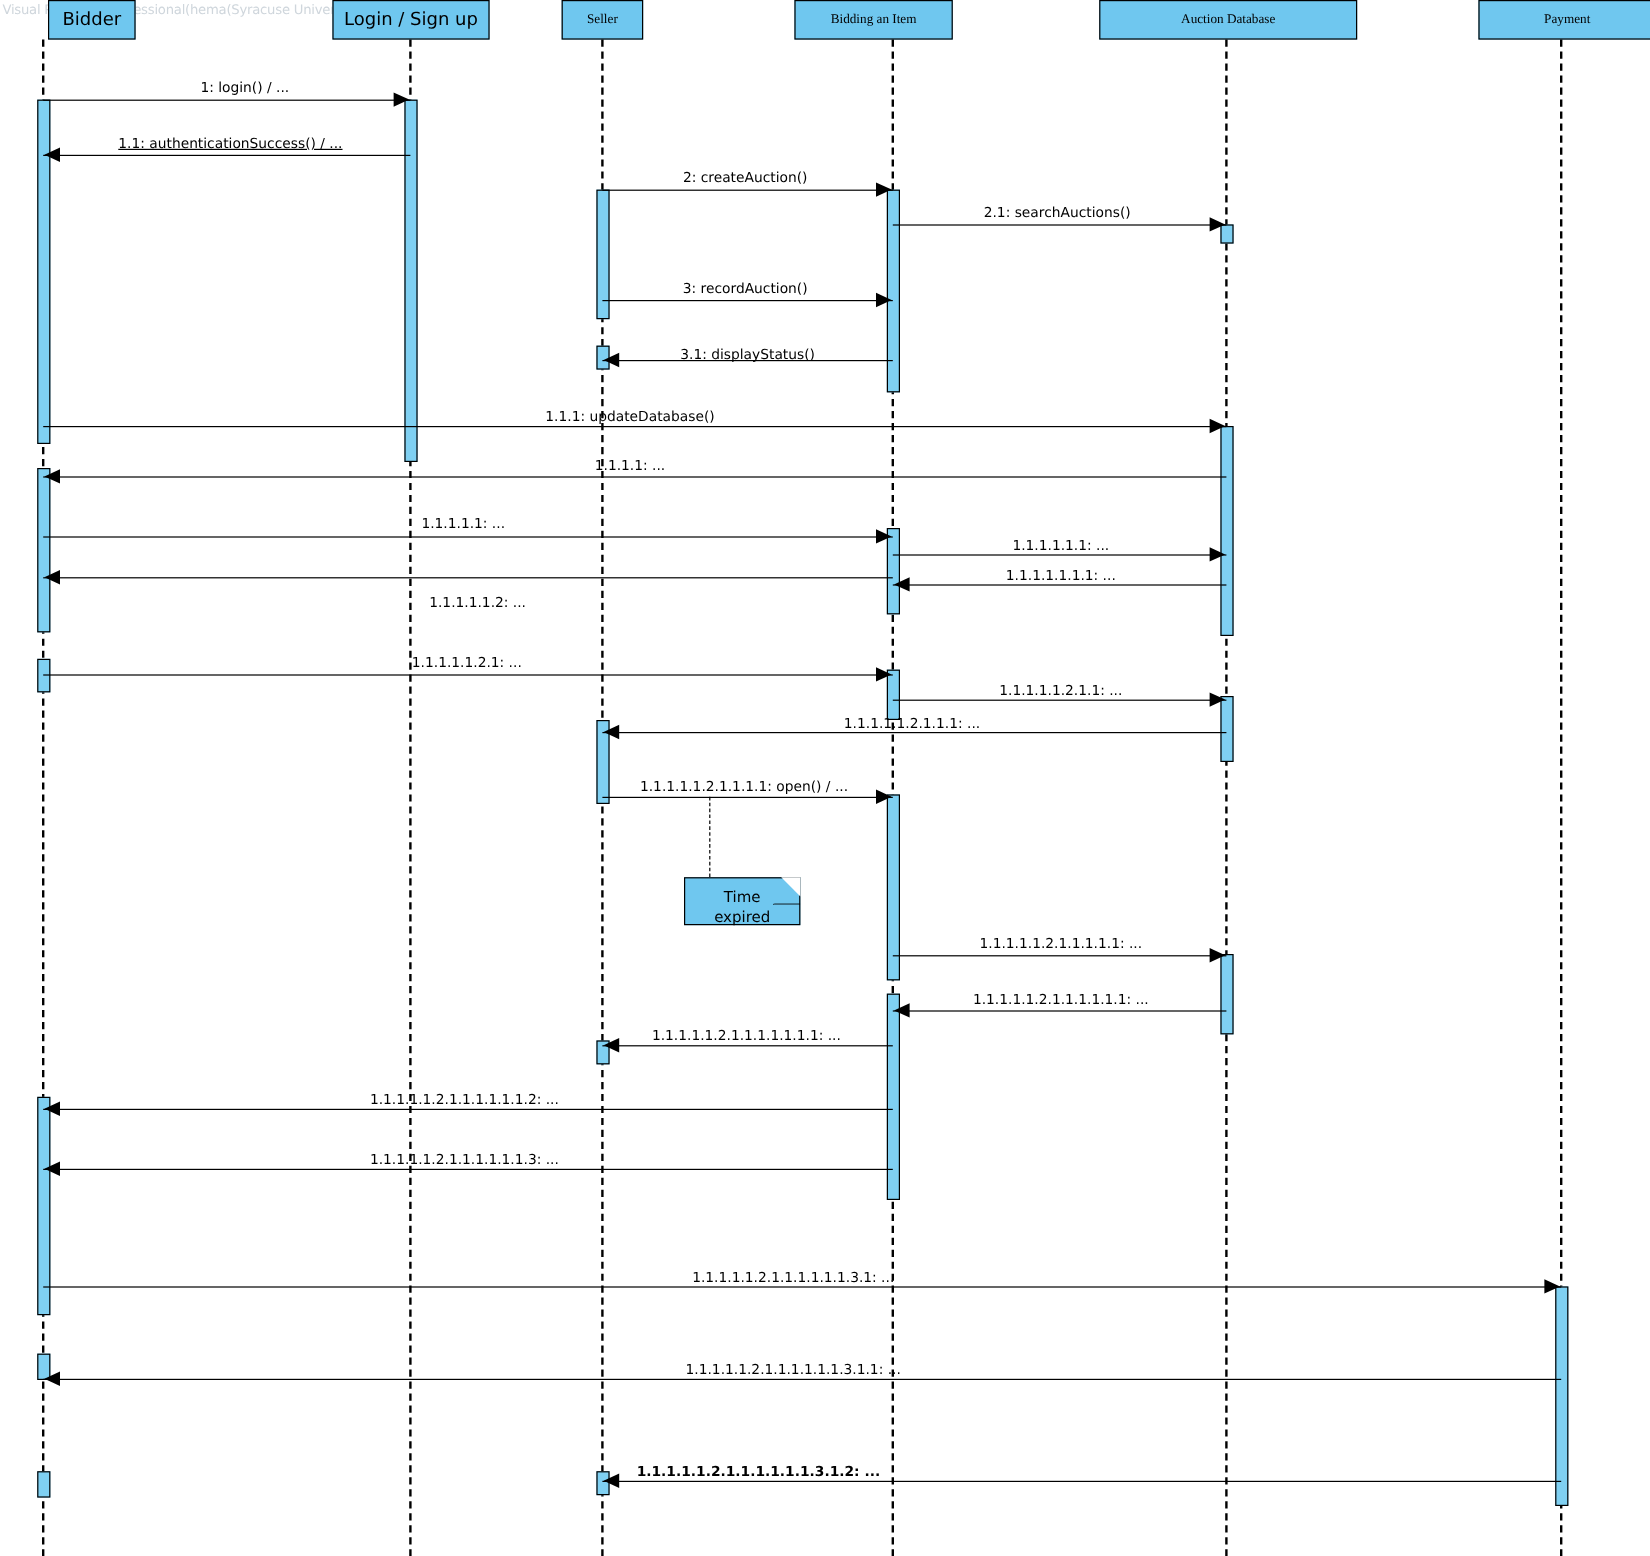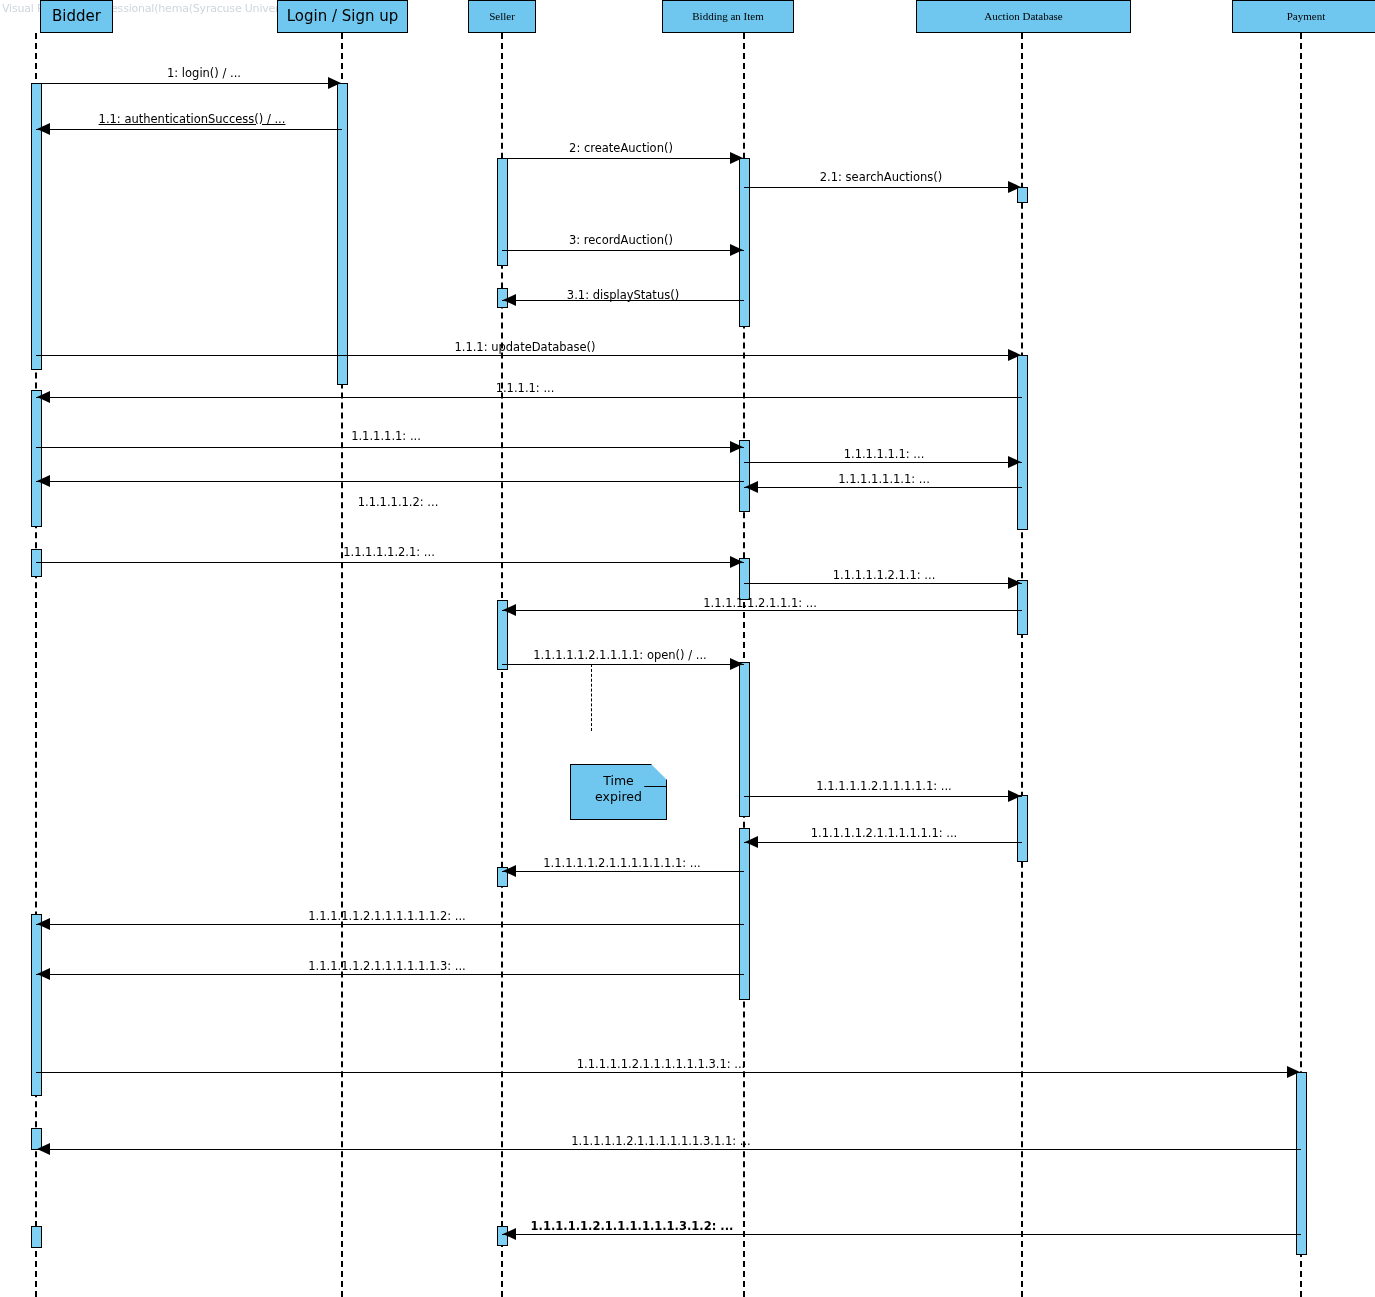--- a/index.html
+++ b/index.html
@@ -171,20 +171,20 @@
       <div class="msg" style="left: 36px; top: 1072px; width: 1265px;"></div>
       <div class="arrowR" style="left: 1287px; top: 1066px;"></div>
       <div class="mlabel" style="left: 661px; top: 1057px;">1.1.1.1.1.2.1.1.1.1.1.1.3.1: ...</div>
       <div class="msg" style="left: 36px; top: 1149px; width: 1265px;"></div>
       <div class="arrowL" style="left: 37px; top: 1143px;"></div>
       <div class="mlabel" style="left: 661px; top: 1134px;">1.1.1.1.1.2.1.1.1.1.1.1.3.1.1: ...</div>
       <div class="msg" style="left: 502px; top: 1234px; width: 799px;"></div>
       <div class="arrowL" style="left: 503px; top: 1228px;"></div>
       <div class="mlabel" style="left: 632px; top: 1219px; font-weight: bold;">1.1.1.1.1.2.1.1.1.1.1.1.3.1.2: ...</div>
       <div class="noteline" style="left: 591px; top: 664px; height: 67px;"></div>
-      <div class="note" style="left: 570px; top: 731px; width: 97px; height: 56px; margin-top: 33px;">
+      <div class="note" style="left: 570px; top: 731px; width: 97px; height: 40px;">
         <div>Time</div>
         <div>expired</div>
         <div class="foldline"></div>
         <div style="position: absolute; right: -1px; top: -1px; width: 22px; height: 22px; border-left: 1px solid rgb(0, 0, 0); border-bottom: 1px solid rgb(0, 0, 0); transform: rotate(0deg); clip-path: polygon(100% 0px, 0px 100%, 100% 100%);"></div>
       </div>
     </div>
 </div>
 
 </body></html>

